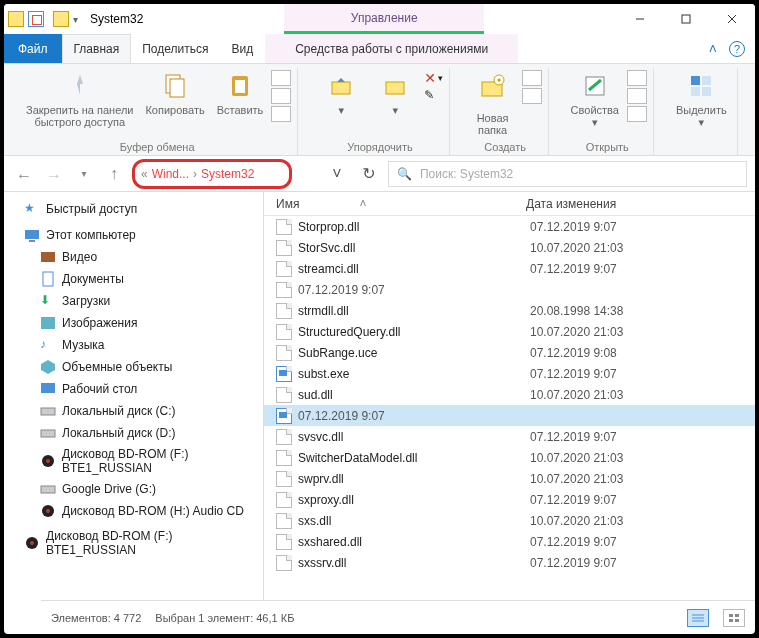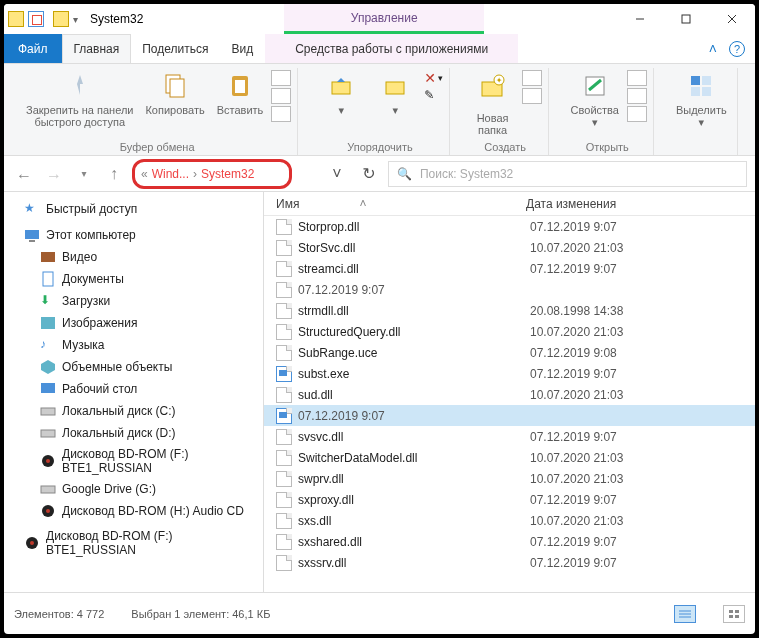--- a/index.html
+++ b/index.html
@@ -57,21 +57,21 @@
 .listbody{flex:1;overflow-y:auto;}
 .row{display:flex;align-items:center;height:21px;font-size:12px;color:#222;padding-left:12px;}
 .row.sel{background:#cde6f7;}
 .row .fic{width:16px;height:16px;margin-right:6px;flex-shrink:0;background:#fff;border:1px solid #bbb;position:relative;}
 .row .fic::before{content:"";position:absolute;right:-1px;top:-1px;width:5px;height:5px;background:#eee;border-left:1px solid #bbb;border-bottom:1px solid #bbb;}
 .row .fic.exe{border-color:#4a90d9;}
 .row .fic.exe::after{content:"";position:absolute;left:2px;top:3px;width:8px;height:6px;background:#4a90d9;}
 .row .c1{width:232px;}
 .row .c2{flex:1;color:#555;}
 
-.statusbar{height:42px;border-top:1px solid #ddd;display:flex;align-items:center;padding:0 10px;font-size:11px;color:#555;gap:27px;}
+.statusbar{height:34px;border-top:1px solid #ddd;display:flex;align-items:center;padding:0 10px;font-size:11px;color:#555;gap:14px;margin-left:37px;}
 .statusbar .sp{flex:1;}
 .statusbar .vbtn{width:22px;height:18px;border:1px solid #bbb;display:flex;align-items:center;justify-content:center;}
 .statusbar .vbtn.active{background:#cde6f7;border-color:#4a90d9;}
 
 svg{display:block;}
 .arrow{font-family:Arial;}
 </style>
 </head>
 <body>
 

